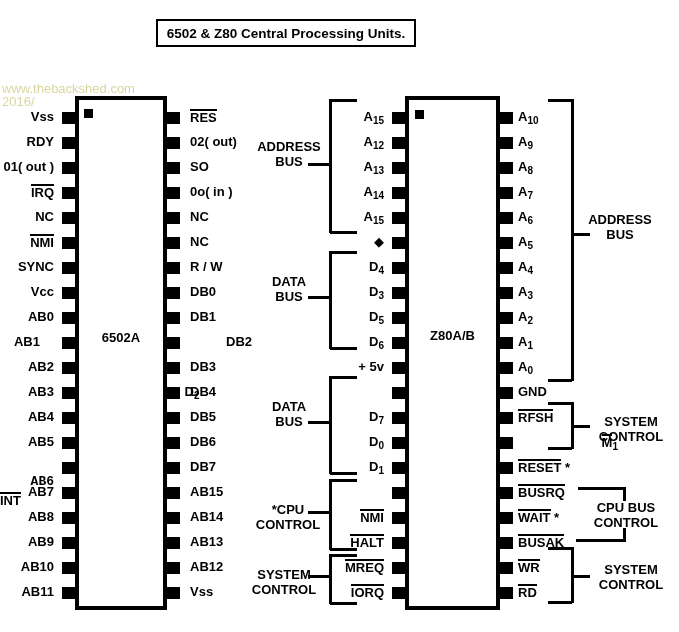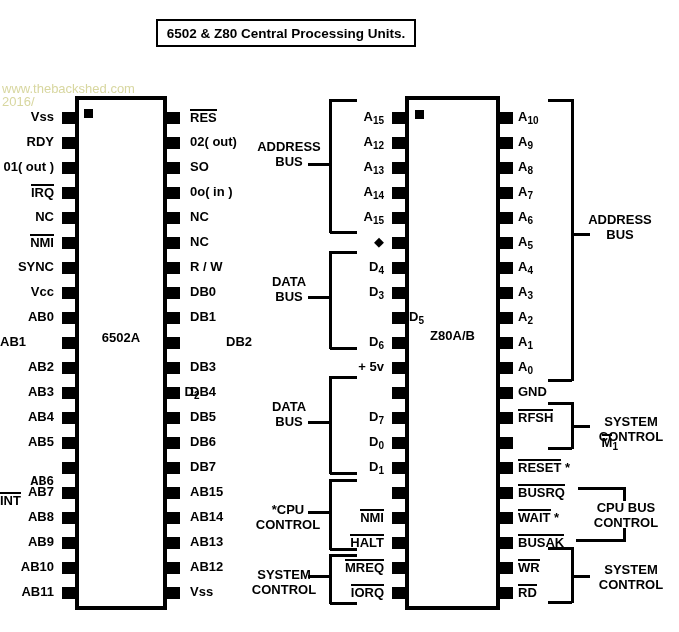--- a/index.html
+++ b/index.html
@@ -47,21 +47,21 @@
       <div class="plabel" style="left: 0px; top: 209px; width: 54px; text-align: right;"><span>NC</span></div>
       <div class="pin-sq" style="left: 62px; top: 237px; width: 15px; height: 12px;"></div>
       <div class="plabel" style="left: 0px; top: 234px; width: 54px; text-align: right;"><span class="ov">NMI</span></div>
       <div class="pin-sq" style="left: 62px; top: 262px; width: 15px; height: 12px;"></div>
       <div class="plabel" style="left: 0px; top: 259px; width: 54px; text-align: right;"><span>SYNC</span></div>
       <div class="pin-sq" style="left: 62px; top: 287px; width: 15px; height: 12px;"></div>
       <div class="plabel" style="left: 0px; top: 284px; width: 54px; text-align: right;"><span>Vcc</span></div>
       <div class="pin-sq" style="left: 62px; top: 312px; width: 15px; height: 12px;"></div>
       <div class="plabel" style="left: 0px; top: 309px; width: 54px; text-align: right;"><span>AB0</span></div>
       <div class="pin-sq" style="left: 62px; top: 337px; width: 15px; height: 12px;"></div>
-      <div class="plabel" style="left: 0px; top: 334px; width: 54px; text-align: left;"><span>AB1</span></div>
+      <div class="plabel" style="left: 0px; top: 334px; width: 54px; text-align: center;"><span>AB1</span></div>
       <div class="pin-sq" style="left: 62px; top: 362px; width: 15px; height: 12px;"></div>
       <div class="plabel" style="left: 0px; top: 359px; width: 54px; text-align: right;"><span>AB2</span></div>
       <div class="pin-sq" style="left: 62px; top: 387px; width: 15px; height: 12px;"></div>
       <div class="plabel" style="left: 0px; top: 384px; width: 54px; text-align: right;"><span>AB3</span></div>
       <div class="pin-sq" style="left: 62px; top: 412px; width: 15px; height: 12px;"></div>
       <div class="plabel" style="left: 0px; top: 409px; width: 54px; text-align: right;"><span>AB4</span></div>
       <div class="pin-sq" style="left: 62px; top: 437px; width: 15px; height: 12px;"></div>
       <div class="plabel" style="left: 0px; top: 434px; width: 54px; text-align: right;"><span>AB5</span></div>
       <div class="pin-sq" style="left: 62px; top: 462px; width: 15px; height: 12px;"></div>
       <div class="plabel" style="left: 0px; top: 474px; width: 54px; text-align: right; font-family: Liberation Mono, monospace;"><span>AB6</span></div>
@@ -128,21 +128,21 @@
       <div class="plabel" style="left: 0px; top: 184px; width: 384px; text-align: right;"><span>A</span><span class="sub">14</span></div>
       <div class="pin-sq" style="left: 392px; top: 212px; width: 15px; height: 12px;"></div>
       <div class="plabel" style="left: 0px; top: 209px; width: 384px; text-align: right;"><span>A</span><span class="sub">15</span></div>
       <div class="pin-sq" style="left: 392px; top: 237px; width: 15px; height: 12px;"></div>
       <div class="plabel" style="left: 0px; top: 234px; width: 384px; text-align: right;"><span>◆</span></div>
       <div class="pin-sq" style="left: 392px; top: 262px; width: 15px; height: 12px;"></div>
       <div class="plabel" style="left: 0px; top: 259px; width: 384px; text-align: right;"><span>D</span><span class="sub">4</span></div>
       <div class="pin-sq" style="left: 392px; top: 287px; width: 15px; height: 12px;"></div>
       <div class="plabel" style="left: 0px; top: 284px; width: 384px; text-align: right;"><span>D</span><span class="sub">3</span></div>
       <div class="pin-sq" style="left: 392px; top: 312px; width: 15px; height: 12px;"></div>
-      <div class="plabel" style="left: 0px; top: 309px; width: 384px; text-align: right; padding-left: 40px;"><span>D</span><span class="sub">5</span></div>
+      <div class="plabel" style="left: 0px; top: 309px; width: 384px; text-align: right;"><span>D</span><span class="sub">5</span></div>
       <div class="pin-sq" style="left: 392px; top: 337px; width: 15px; height: 12px;"></div>
       <div class="plabel" style="left: 0px; top: 334px; width: 384px; text-align: right;"><span>D</span><span class="sub">6</span></div>
       <div class="pin-sq" style="left: 392px; top: 362px; width: 15px; height: 12px;"></div>
       <div class="plabel" style="left: 0px; top: 359px; width: 384px; text-align: right;"><span>+ 5v</span></div>
       <div class="pin-sq" style="left: 392px; top: 387px; width: 15px; height: 12px;"></div>
       <div class="plabel" style="left: 0px; top: 384px; width: 384px; text-align: center;"><span>D</span><span class="sub">2</span></div>
       <div class="pin-sq" style="left: 392px; top: 412px; width: 15px; height: 12px;"></div>
       <div class="plabel" style="left: 0px; top: 409px; width: 384px; text-align: right;"><span>D</span><span class="sub">7</span></div>
       <div class="pin-sq" style="left: 392px; top: 437px; width: 15px; height: 12px;"></div>
       <div class="plabel" style="left: 0px; top: 434px; width: 384px; text-align: right;"><span>D</span><span class="sub">0</span></div>

